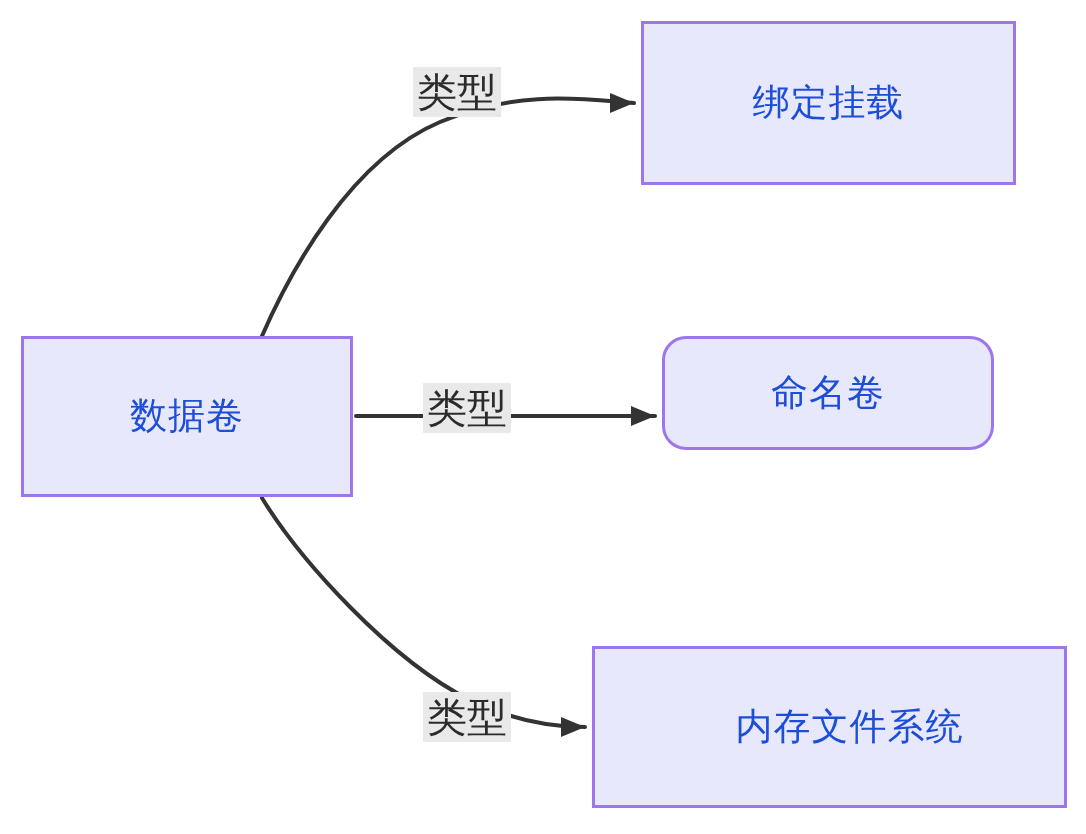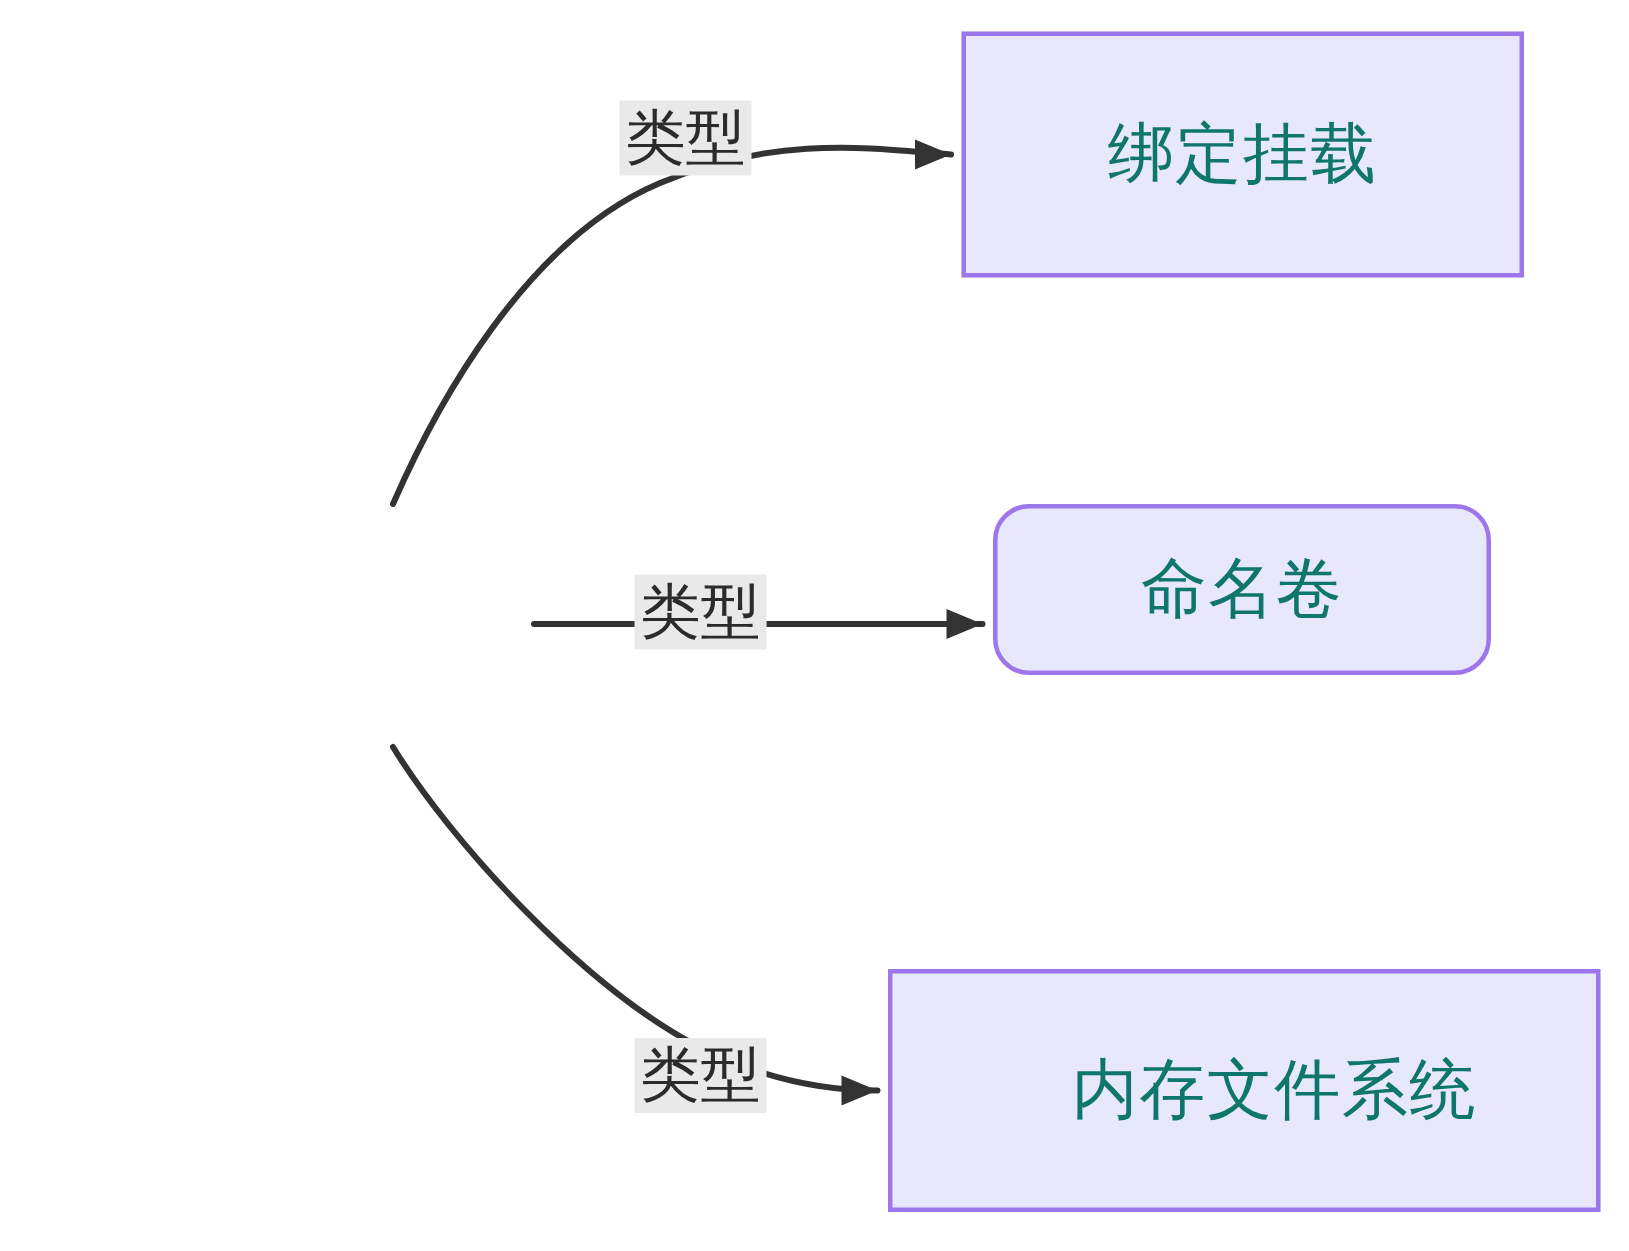--- a/index.html
+++ b/index.html
@@ -30,22 +30,22 @@
   .node {
     position: absolute;
     box-sizing: border-box;
     background: #e8e8fd;
     border: 3px solid #9d76ec;
     display: flex;
     align-items: center;
     justify-content: center;
   }
   .node-label {
-    color: #0f766e;
-    font-size: 44px;
+    color: #1d4ed8;
+    font-size: 37px;
     line-height: 1.1;
     letter-spacing: 1px;
     white-space: nowrap;
   }
   .edge-label {
     position: absolute;
     background: #e9e9e9;
     color: #2b2b2b;
     font-size: 40px;
     line-height: 1.15;
@@ -66,20 +66,23 @@
     <g>
       <path fill="none" stroke="#333333" stroke-width="4" stroke-linecap="round" d="M 356,416 L 655,416"></path>
       <path fill="#333333" d="M 655,416 L 631,406 L 631,426 Z"></path>
     </g>
     <g>
       <path fill="none" stroke="#333333" stroke-width="4" stroke-linecap="round" d="M 262,498 C 300,560 390,660 470,700 C 520,724 560,727 585,727"></path>
       <path fill="#333333" d="M 585,727 L 561,717 L 561,737 Z"></path>
     </g>
   </svg>
 
+  <div class="node" id="node-source" style="left: 21px; top: 336px; width: 332px; height: 161px;">
+    <span class="node-label">数据卷</span>
+  </div>
 
   <div class="node" id="node-bind-mount" style="left: 641px; top: 21px; width: 375px; height: 164px;">
     <span class="node-label">绑定挂载</span>
   </div>
 
   <div class="node" id="node-named-volume" style="left: 662px; top: 336px; width: 332px; height: 114px; border-radius: 24px;">
     <span class="node-label">命名卷</span>
   </div>
 
   <div class="node" id="node-tmpfs" style="left: 592px; top: 646px; width: 475px; height: 162px; padding-left: 40px;">

